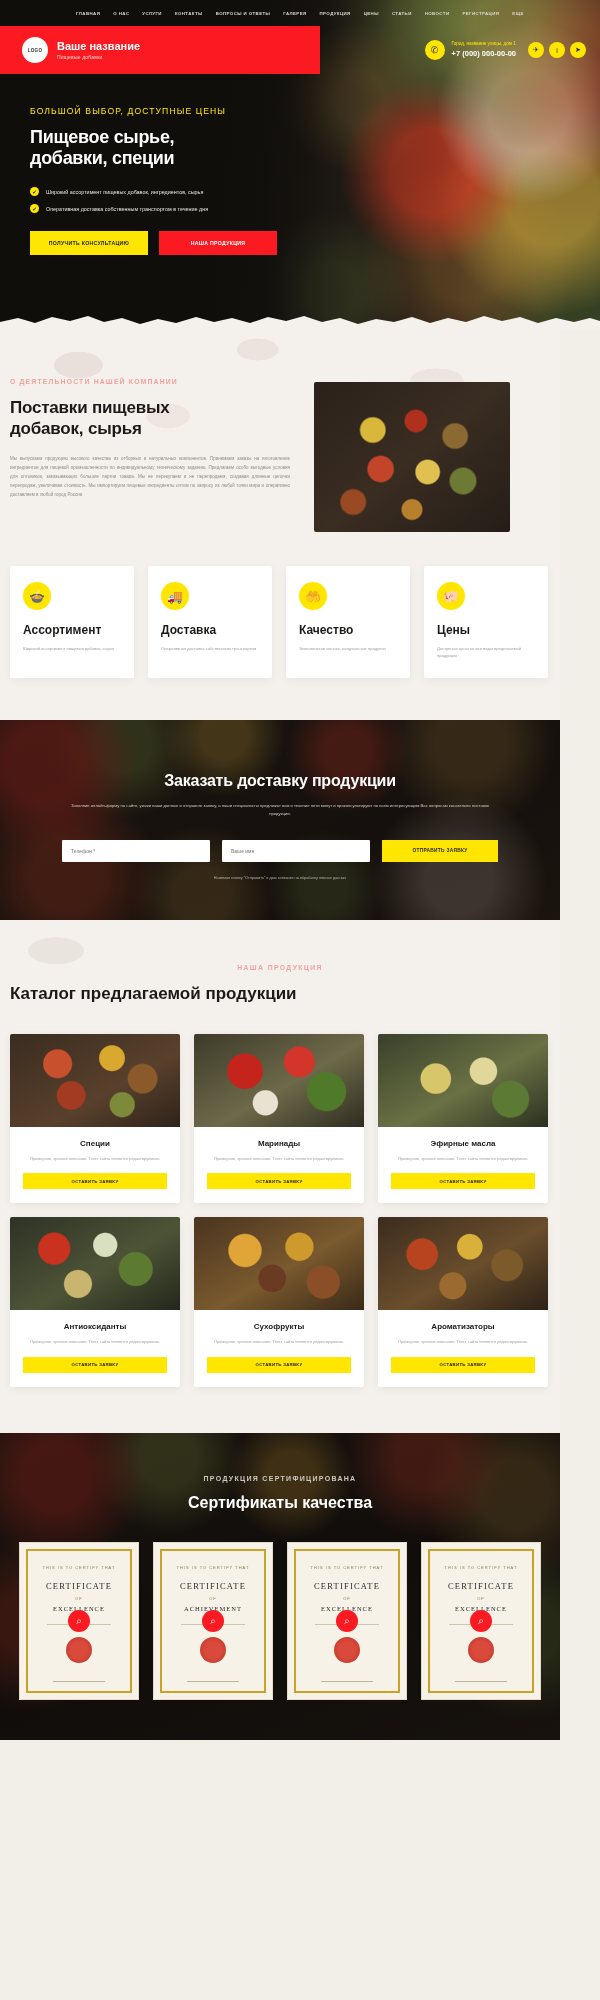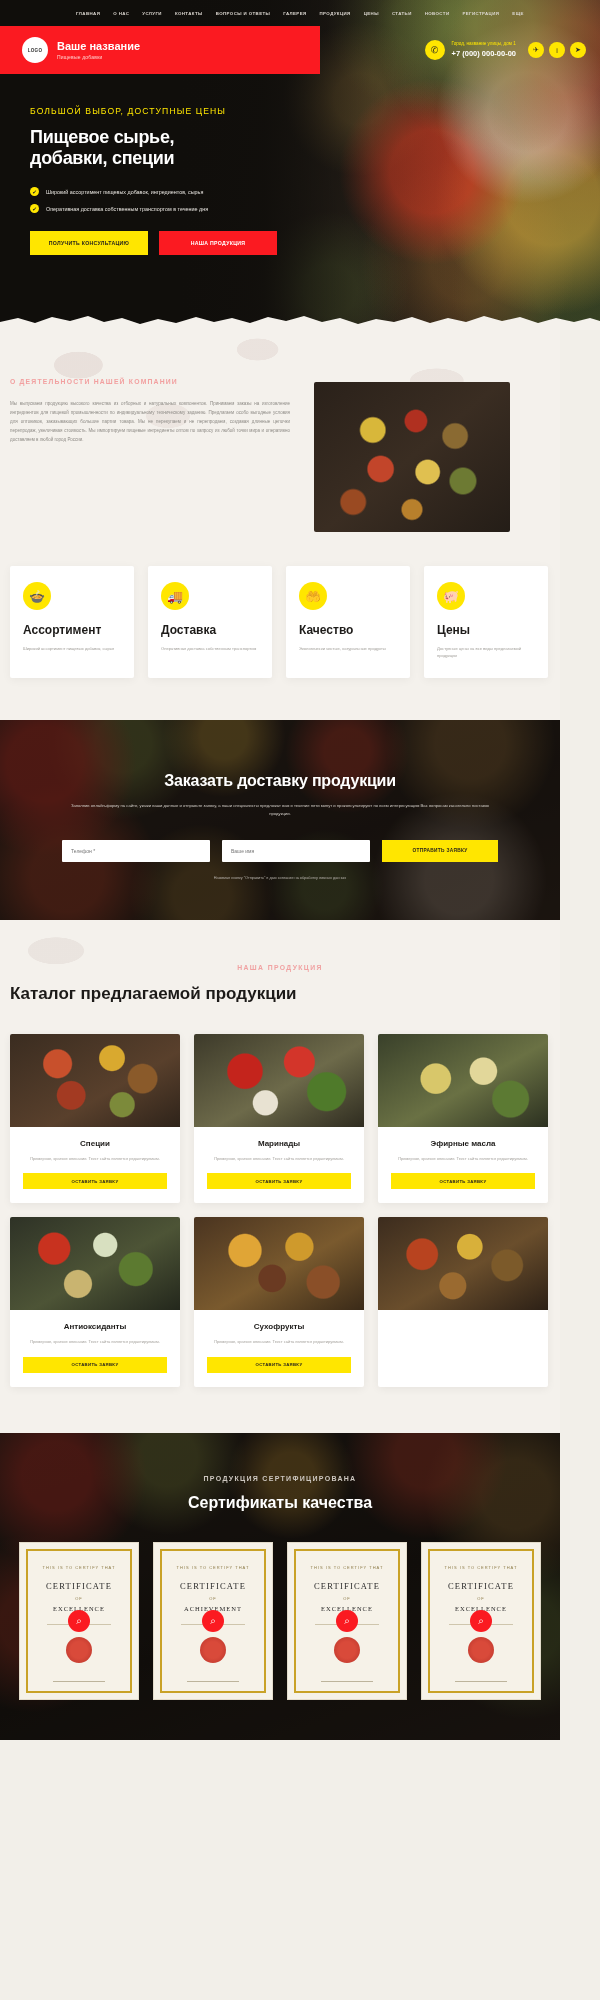--- a/index.html
+++ b/index.html
@@ -358,20 +358,24 @@
     <svg class="torn-top" viewBox="0 0 600 26" preserveAspectRatio="none">
       <path fill="#f4f1ec" d="M0,17 L18,13 L35,18 L52,12 L70,16 L88,11 L104,17 L122,13 L140,19 L158,14 L176,18 L196,12 L214,17 L232,13 L250,18 L268,12 L286,16 L304,11 L322,17 L340,13 L358,19 L376,14 L394,17 L412,12 L430,18 L448,13 L466,17 L484,11 L502,16 L520,12 L538,18 L556,13 L574,17 L590,13 L600,16 L600,26 L0,26 Z"></path>
     </svg>
   </section>
 
   <section class="about">
     <div class="inner">
       <div class="about-grid">
         <div class="about-left">
           <div class="kicker-red">О ДЕЯТЕЛЬНОСТИ НАШЕЙ КОМПАНИИ</div>
+          <h2 class="sec-title">
+            <span>Поставки пищевых</span><br>
+            <span>добавок, сырья</span>
+          </h2>
           <p class="about-p">Мы выпускаем продукцию высокого качества из отборных и натуральных компонентов. Принимаем заказы на изготовление ингредиентов для пищевой промышленности по индивидуальному техническому заданию. Предлагаем особо выгодные условия для оптовиков, заказывающих большие партии товара. Мы не перекупаем и не перепродаем, создавая длинные цепочки перепродаж, увеличивая стоимость. Мы импортируем пищевые ингредиенты оптом по запросу из любой точки мира и оперативно доставляем в любой город России.</p>
         </div>
         <div class="about-img"></div>
       </div>
 
       <div class="features">
         <div class="fcard">
           <div class="ficon">🍲</div>
           <div class="ftitle">Ассортимент</div>
           <div class="ftext">Широкий ассортимент пищевых добавок, сырья</div>
@@ -455,20 +459,25 @@
           <div class="pimg p4"></div>
           <div class="pbody">
             <div class="pname">Сухофрукты</div>
             <div class="pdesc">Примерное, краткое описание. Текст сайта является редактируемым.</div>
             <button class="pbtn">ОСТАВИТЬ ЗАЯВКУ</button>
           </div>
         </div>
 
         <div class="pcard">
           <div class="pimg p5"></div>
+          <div class="pbody">
+            <div class="pname">Ароматизаторы</div>
+            <div class="pdesc">Примерное, краткое описание. Текст сайта является редактируемым.</div>
+            <button class="pbtn">ОСТАВИТЬ ЗАЯВКУ</button>
+          </div>
         </div>
 
       </div>
     </div>
   </section>
 
   <section class="certs">
     <div class="certs-bg"></div>
     <div class="certs-in">
       <div class="certs-kicker">ПРОДУКЦИЯ СЕРТИФИЦИРОВАНА</div>

